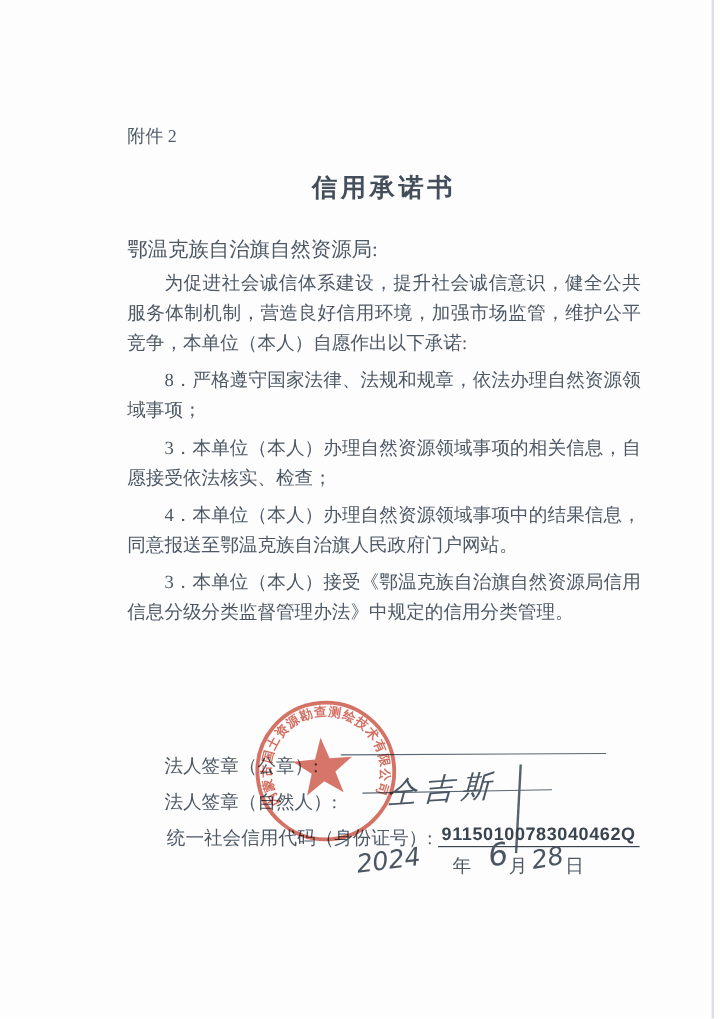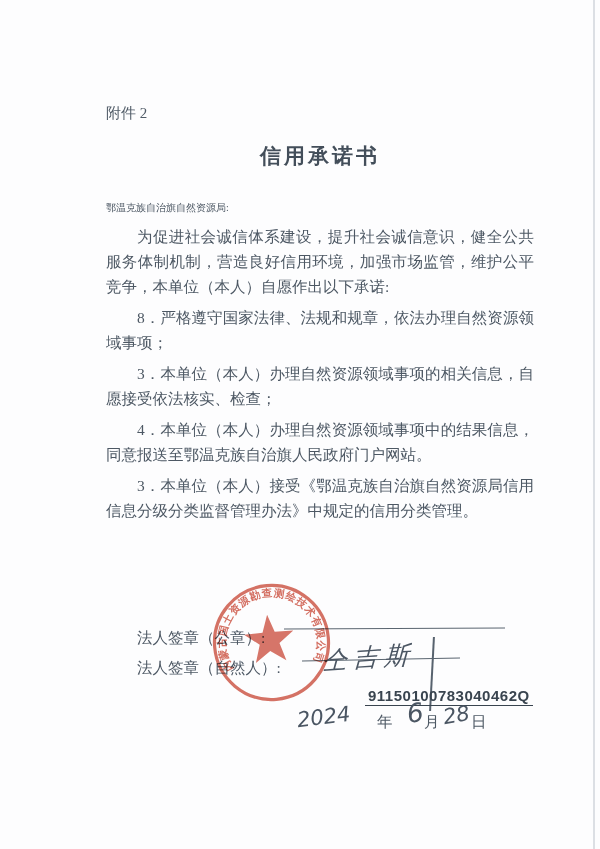--- a/index.html
+++ b/index.html
@@ -27,21 +27,21 @@
   }
   .attach { font-size: 15px; color: #505b67; }
   .title {
     margin-top: 19px;
     text-align: center;
     font-size: 21px;
     font-weight: bold;
     letter-spacing: 3px;
     color: #434e5a;
   }
-  .addressee { margin-top: 25px; font-size: 10px; line-height: 25px; }
+  .addressee { margin-top: 25px; font-size: 17px; line-height: 25px; }
   .para {
     margin: 0;
     margin-top: 4px;
     font-size: 15.5px;
     line-height: 25px;
     text-indent: 2em;
     text-align: justify;
   }
   .para.item { margin-top: 6px; }
 
@@ -105,20 +105,21 @@
   </div>
 
   <div class="sig-row" style="left:137px; top:628px;">法人签章（公章）:</div>
   <div class="u-line" style="left:284px; top:628px; width:221px; transform:rotate(-0.3deg);"></div>
 
   <div class="sig-row" style="left:137px; top:658px;">法人签章（自然人）:</div>
   <div class="u-line" style="left:302px; top:659px; width:158px; transform:rotate(-1deg);"></div>
   <div class="handwriting hw-sign" style="left:322px; top:641px;">仝吉斯</div>
   <div class="pen-stroke" style="left:431px; top:637px;"></div>
 
+  <div class="sig-row" style="left:139px; top:688px;">统一社会信用代码（身份证号）:</div>
   <div class="sig-row" style="left:365px; top:687px;">
     <span class="code-value">91150100783040462Q</span>
   </div>
 
   <div class="handwriting hw-num" style="left:297px; top:705px; font-size:21px; transform:rotate(-7deg);">2024</div>
   <div class="date-unit" style="left:377px; top:712px;">年</div>
   <div class="handwriting hw-num" style="left:407px; top:698px; font-size:26px; transform:rotate(-8deg);">6</div>
   <div class="date-unit" style="left:424px; top:712px;">月</div>
   <div class="handwriting hw-num" style="left:443px; top:703px; font-size:21px; transform:rotate(-10deg);">28</div>
   <div class="date-unit" style="left:471px; top:712px;">日</div>

